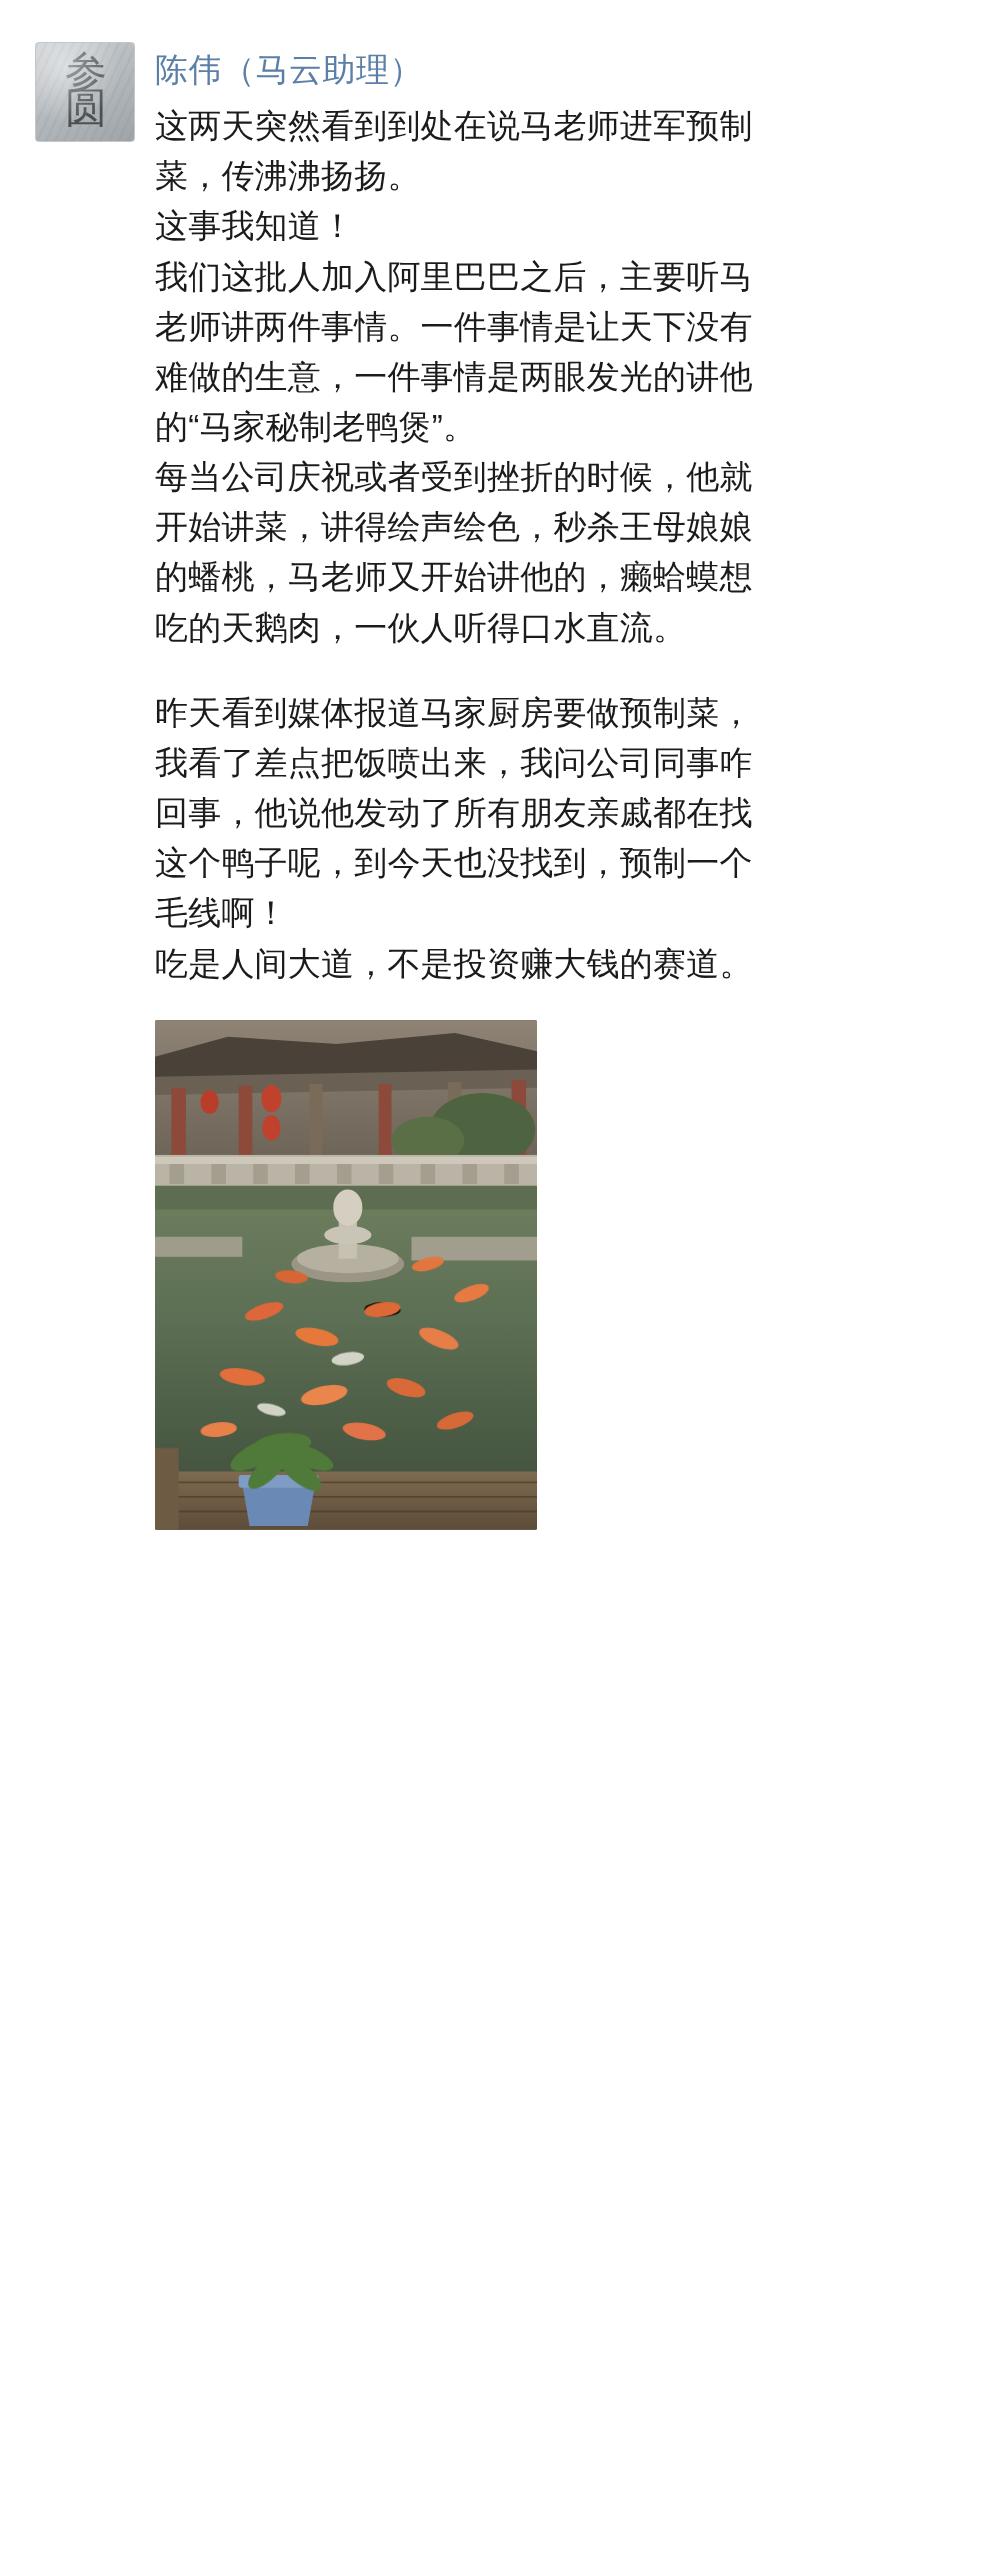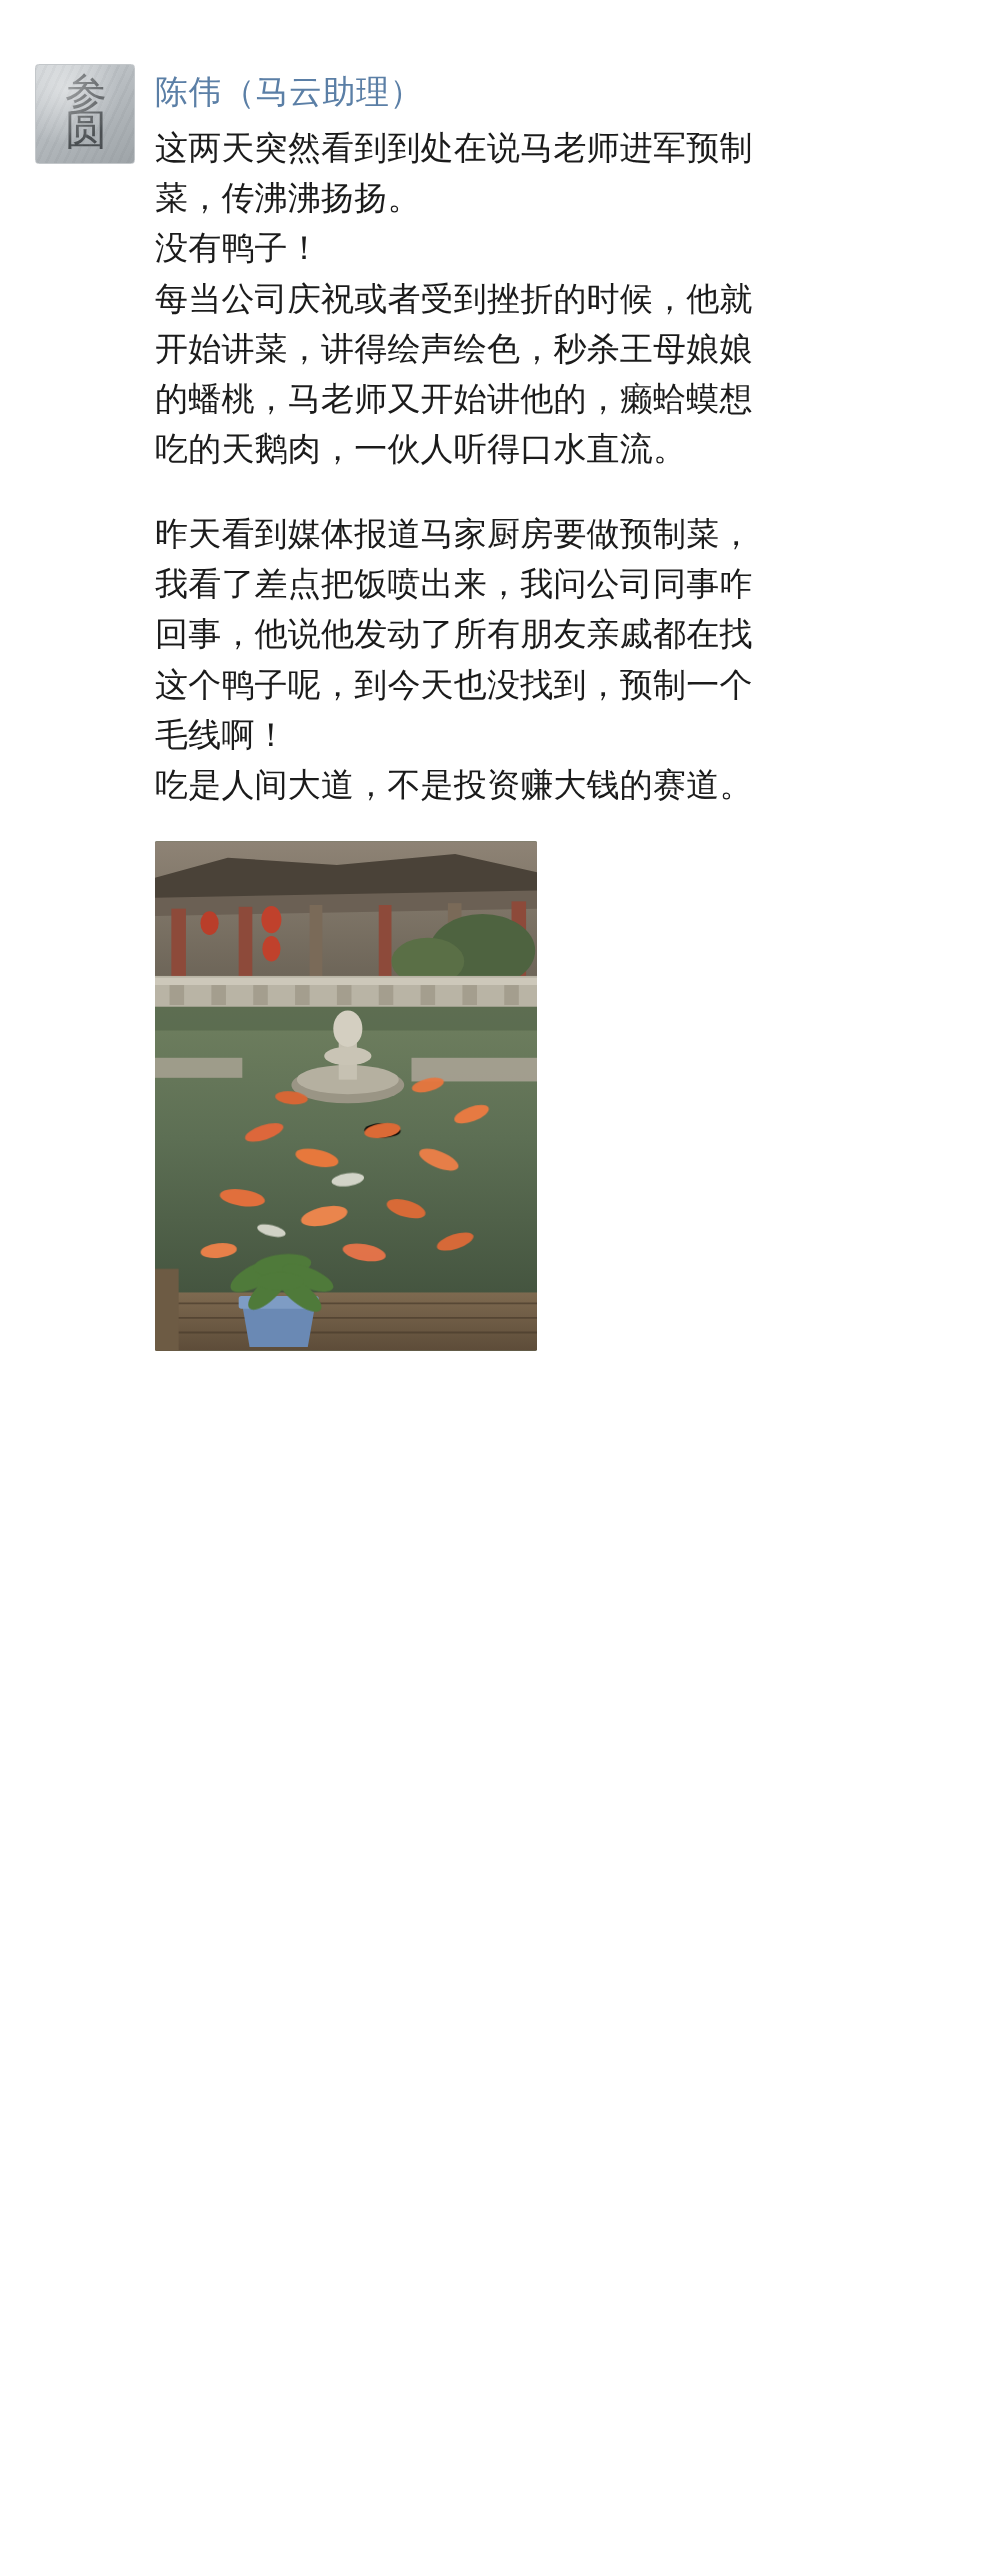--- a/index.html
+++ b/index.html
@@ -9,21 +9,21 @@
   }
   body {
     width: 983px;
     min-height: 2576px;
     font-family: "Liberation Sans", sans-serif;
     -webkit-font-smoothing: antialiased;
   }
   .post {
     width: 800px;
     box-sizing: border-box;
-    padding: 64px 35px 33px 35px;
+    padding: 42px 35px 33px 35px;
     background: #ffffff;
     display: flex;
     flex-direction: row;
     align-items: flex-start;
   }
   .avatar {
     width: 98px;
     height: 98px;
     flex: 0 0 98px;
     border-radius: 3.6px;
@@ -109,21 +109,22 @@
       <span>圆</span>
     </div>
   </div>
 
   <div class="body-col">
 
     <div class="author">陈伟（马云助理）</div>
 
     <div class="content">
       <p>这两天突然看到到处在说马老师进军预制菜，传沸沸扬扬。</p>
-      <p>没有鸭子！</p>
+      <p>这事我知道！</p>
+      <p>我们这批人加入阿里巴巴之后，主要听马老师讲两件事情。一件事情是让天下没有难做的生意，一件事情是两眼发光的讲他的“马家秘制老鸭煲”。</p>
       <p>每当公司庆祝或者受到挫折的时候，他就开始讲菜，讲得绘声绘色，秒杀王母娘娘的蟠桃，马老师又开始讲他的，癞蛤蟆想吃的天鹅肉，一伙人听得口水直流。</p>
       <p class="gap">昨天看到媒体报道马家厨房要做预制菜，我看了差点把饭喷出来，我问公司同事咋回事，他说他发动了所有朋友亲戚都在找这个鸭子呢，到今天也没找到，预制一个毛线啊！</p>
       <p>吃是人间大道，不是投资赚大钱的赛道。</p>
     </div>
 
     <div class="photo">
       <svg width="382" height="510" viewBox="0 0 420 560" xmlns="http://www.w3.org/2000/svg">
         <defs>
           <linearGradient id="water" x1="0" y1="0" x2="0" y2="1">
             <stop offset="0%" stop-color="#6f7f5f"></stop>

